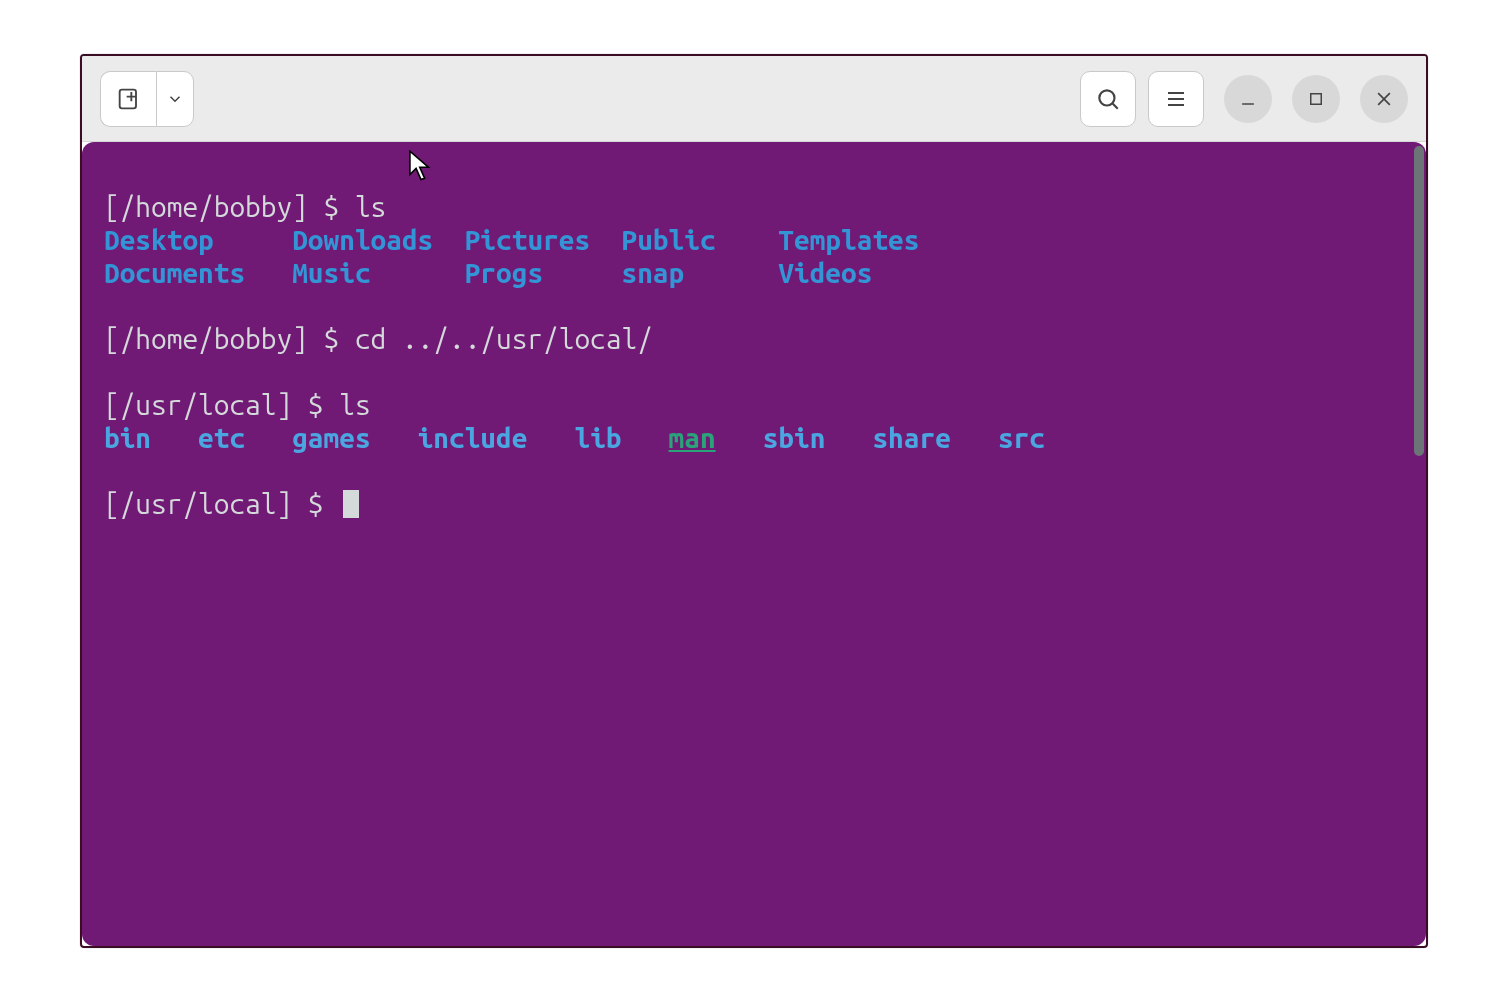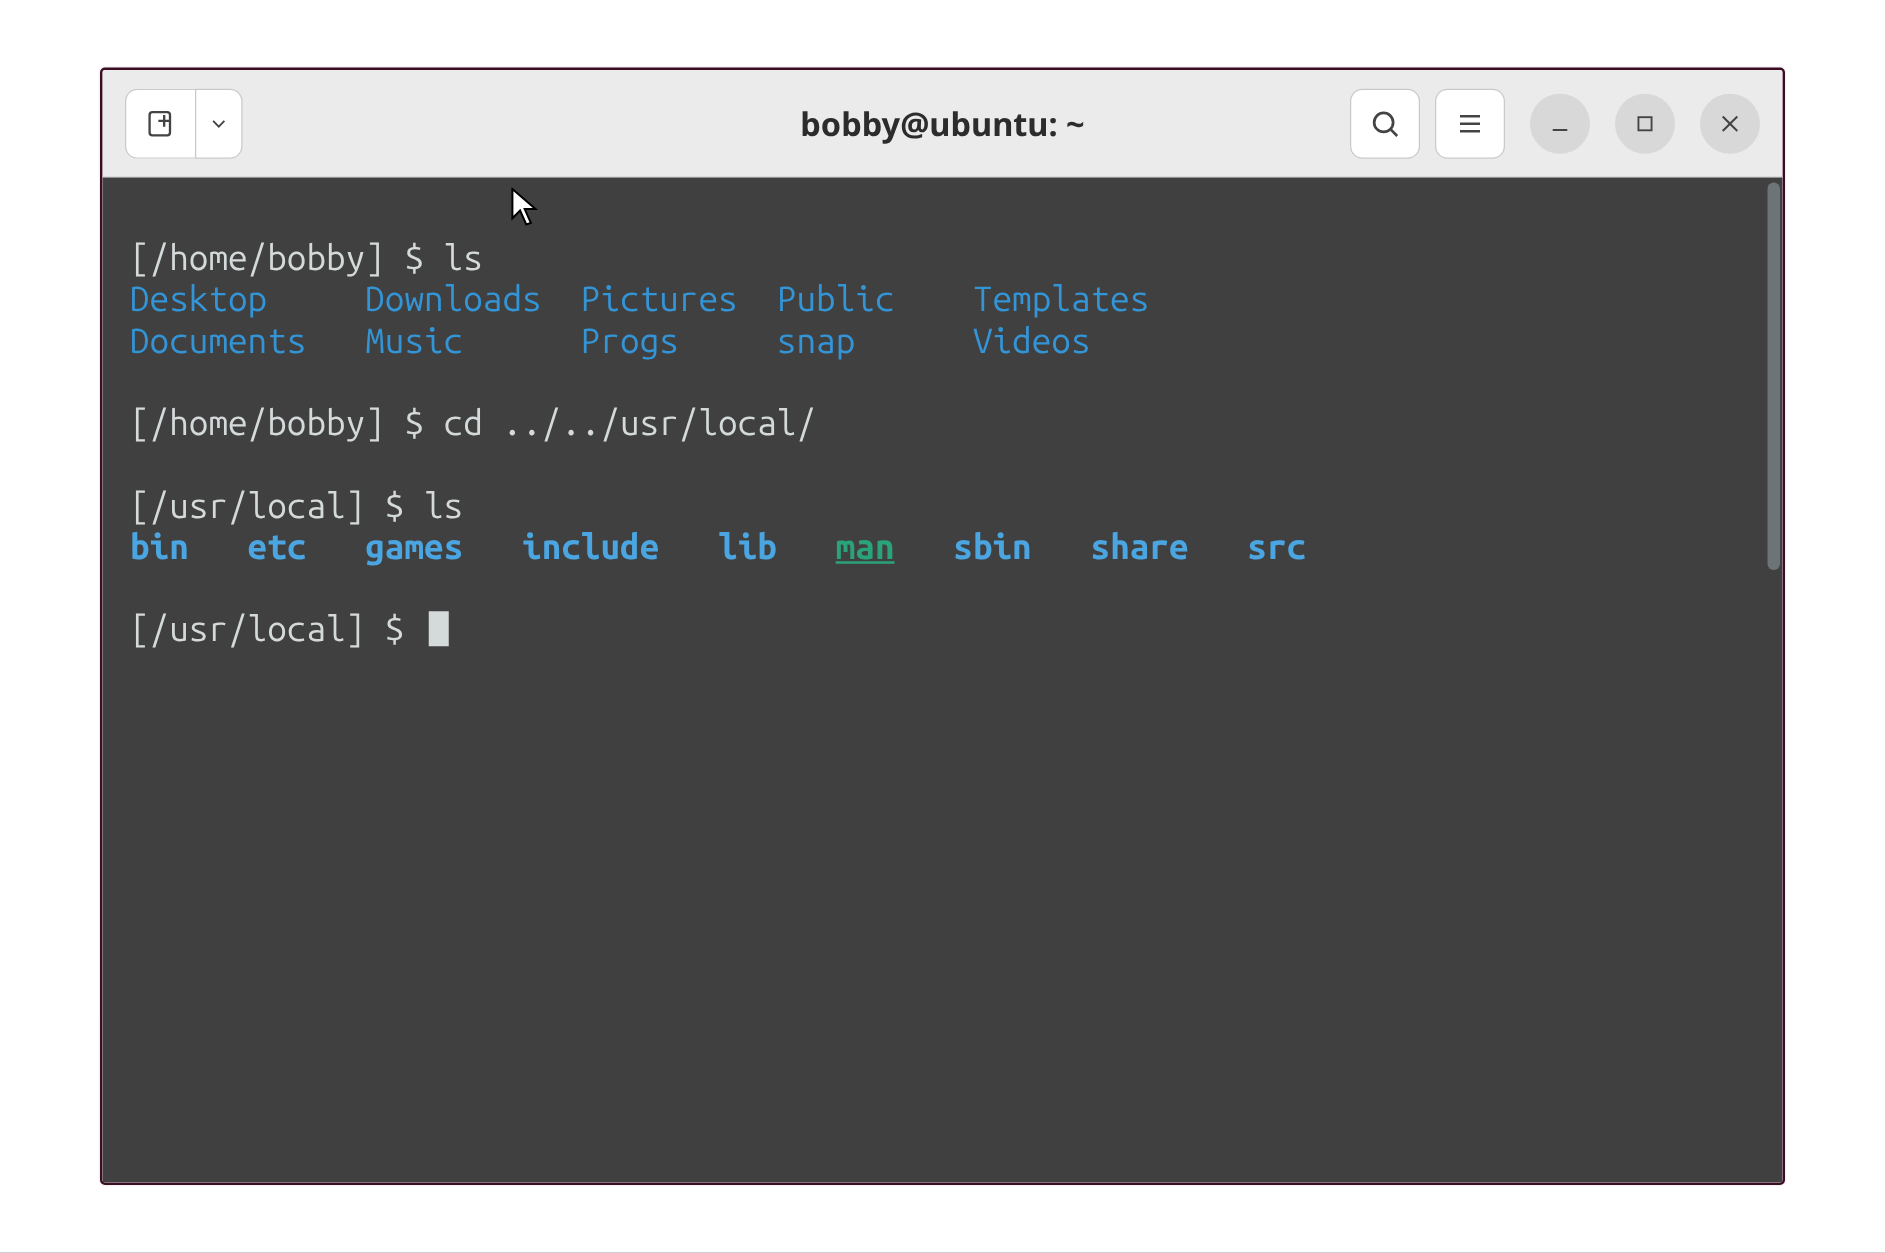--- a/index.html
+++ b/index.html
@@ -84,34 +84,35 @@
     align-items: center;
     justify-content: center;
     margin-left: 8px;
   }
   .circ-btn svg, .sq-btn svg, .tab-btn svg { display: block; }
 
   
   .term-wrap {
     position: relative;
     height: calc(100% - 86px);
-    background: #404040;
+    background: #701a75;
+    border-radius: 12px;
   }
   .term {
     position: absolute;
     inset: 0 16px 0 0;
     padding: 48px 22px 22px 22px;
     font-family: "Ubuntu Mono", "DejaVu Sans Mono", Menlo, Consolas, monospace;
     font-size: 28px;
     line-height: 33px;
     color: #d4d9da;
     white-space: pre;
     overflow: hidden;
   }
-  .dir    { color: #3394d6; font-weight: 400; }
+  .dir    { color: #3394d6; font-weight: 700; }
   .dir-lt { color: #4aa5e0; font-weight: 700; }
   .sym    { color: #2aa37a; font-weight: 700; text-decoration: underline; }
   .prompt { color: #d4d9da; }
   .row { display: block; }
   .blank { height: 33px; }
   .cursor {
     display: inline-block;
     width: 16px;
     height: 28px;
     background: #d4d9da;
@@ -147,21 +148,20 @@
           <line x1="10" y1="10" x2="18" y2="10"></line>
         </svg>
       </button>
       <button class="dd-btn">
         <svg width="18" height="18" viewBox="0 0 24 24" fill="none" stroke="#444" stroke-width="2">
           <polyline points="6 9 12 15 18 9"></polyline>
         </svg>
       </button>
     </div>
 
-    <div class="title">bobby@ubuntu: ~</div>
 
     <div class="right-group">
       <button class="sq-btn">
         <svg width="26" height="26" viewBox="0 0 24 24" fill="none" stroke="#444" stroke-width="2">
           <circle cx="11" cy="11" r="7"></circle>
           <line x1="21" y1="21" x2="16" y2="16"></line>
         </svg>
       </button>
       <button class="sq-btn">
         <svg width="24" height="24" viewBox="0 0 24 24" fill="none" stroke="#444" stroke-width="2">

